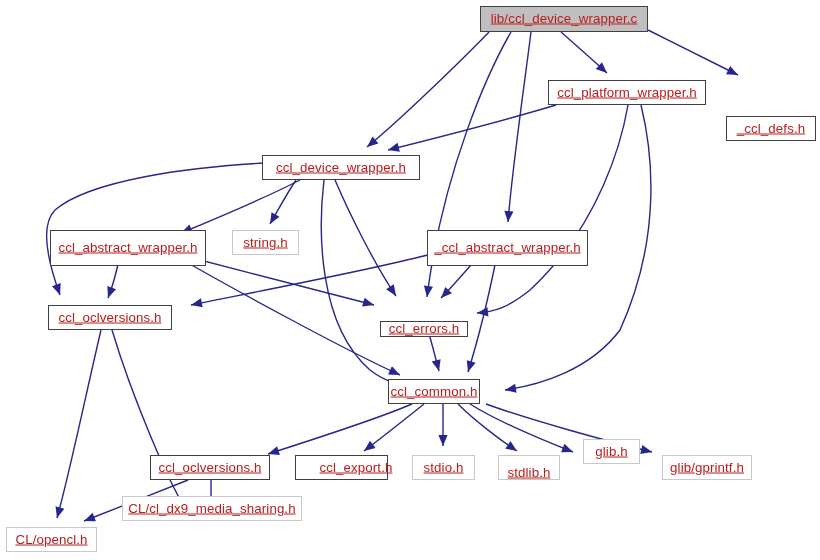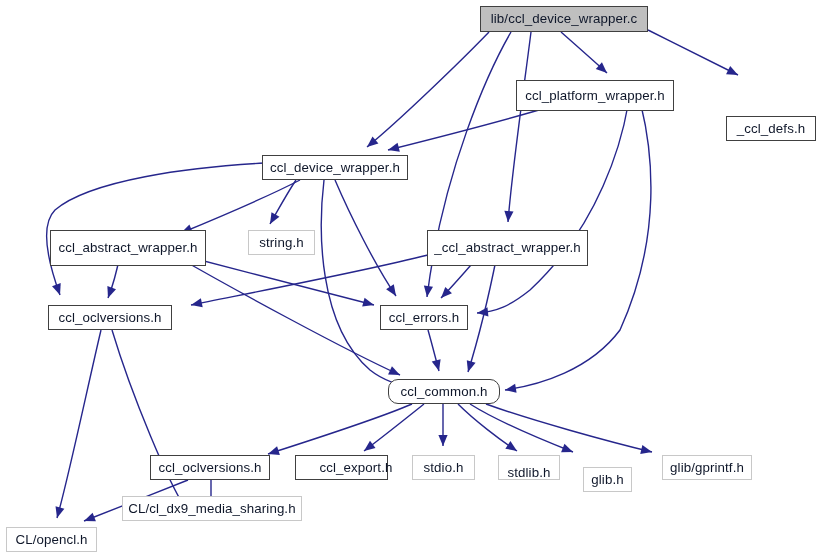--- a/index.html
+++ b/index.html
@@ -33,23 +33,24 @@
   }
   .node {
     position: absolute;
     box-sizing: border-box;
     display: flex;
     align-items: center;
     justify-content: center;
     white-space: nowrap;
     font-size: 13.3px;
     line-height: 1;
-    color: #0f172a;
+    color: #b91c1c;
     letter-spacing: 0.1px;
     background: #ffffff;
+    text-decoration: underline;
   }
   .node-internal {
     border: 1.6px solid #404040;
   }
   .node-external {
     border: 1.3px solid #c8c8c8;
   }
   .node-root {
     border: 1.6px solid #404040;
     background: #bfbfbf;
@@ -124,60 +125,60 @@
         <polygon points="573,452 561.0789054932026,452.21795816112694 564.4725700515988,443.66675702531654" fill="#26268c"></polygon>
         <polygon points="652,452 640.2257787893196,453.8782212015538 642.393822233599,444.9373270838652" fill="#26268c"></polygon>
         <polygon points="84,521 92.59717903158987,512.7387341951253 95.91884112244828,521.3181608049958" fill="#26268c"></polygon>
         <polygon points="211,518 206.4,507 215.6,507" fill="#26268c"></polygon>
       </g>
   </svg>
   <div id="nodes-layer">
       <div class="node node-root" style="left: 480px; top: 6px; width: 168px; height: 26px;">
         <span class="node-label">lib/ccl_device_wrapper.c</span>
       </div>
-      <div class="node node-internal" style="left: 516px; top: 80px; width: 158px; height: 31px;">
+      <div class="node node-internal" style="left: 548px; top: 80px; width: 158px; height: 25px;">
         <span class="node-label">ccl_platform_wrapper.h</span>
       </div>
       <div class="node node-internal" style="left: 726px; top: 80px; width: 90px; height: 25px; margin-top: 36px;">
         <span class="node-label">_ccl_defs.h</span>
       </div>
-      <div class="node node-internal" style="left: 262px; top: 155px; width: 146px; height: 25px;">
+      <div class="node node-internal" style="left: 262px; top: 155px; width: 158px; height: 25px;">
         <span class="node-label">ccl_device_wrapper.h</span>
       </div>
       <div class="node node-internal" style="left: 50px; top: 230px; width: 156px; height: 36px;">
         <span class="node-label">ccl_abstract_wrapper.h</span>
       </div>
-      <div class="node node-external" style="left: 232px; top: 230px; width: 67px; height: 25px; margin-left: 16px;">
+      <div class="node node-external" style="left: 232px; top: 230px; width: 67px; height: 25px;">
         <span class="node-label">string.h</span>
       </div>
       <div class="node node-internal" style="left: 427px; top: 230px; width: 161px; height: 36px;">
         <span class="node-label">_ccl_abstract_wrapper.h</span>
       </div>
       <div class="node node-internal" style="left: 48px; top: 305px; width: 124px; height: 25px;">
         <span class="node-label">ccl_oclversions.h</span>
       </div>
-      <div class="node node-internal" style="left: 380px; top: 305px; width: 88px; height: 25px; text-align: center;">
+      <div class="node node-internal" style="left: 380px; top: 321px; width: 88px; height: 16px; text-align: center;">
         <span class="node-label">ccl_errors.h</span>
       </div>
-      <div class="node node-internal" style="left: 388px; top: 379px; width: 112px; height: 25px; border-radius: 10px;">
+      <div class="node node-internal" style="left: 388px; top: 379px; width: 92px; height: 25px;">
         <span class="node-label">ccl_common.h</span>
       </div>
       <div class="node node-internal" style="left: 150px; top: 455px; width: 120px; height: 25px;">
         <span class="node-label">ccl_oclversions.h</span>
       </div>
       <div class="node node-internal" style="left: 295px; top: 455px; width: 93px; height: 25px; padding-left: 29px;">
         <span class="node-label">ccl_export.h</span>
       </div>
       <div class="node node-external" style="left: 412px; top: 455px; width: 63px; height: 25px;">
         <span class="node-label">stdio.h</span>
       </div>
       <div class="node node-external" style="left: 498px; top: 455px; width: 62px; height: 25px; align-items: flex-end;">
         <span class="node-label">stdlib.h</span>
       </div>
-      <div class="node node-external" style="left: 583px; top: 467px; width: 49px; height: 25px;">
+      <div class="node node-external" style="left: 583px; top: 439px; width: 57px; height: 25px;">
         <span class="node-label">glib.h</span>
       </div>
       <div class="node node-external" style="left: 662px; top: 455px; width: 90px; height: 25px;">
         <span class="node-label">glib/gprintf.h</span>
       </div>
       <div class="node node-external" style="left: 6px; top: 527px; width: 91px; height: 25px;">
         <span class="node-label">CL/opencl.h</span>
       </div>
       <div class="node node-external" style="left: 122px; top: 496px; width: 180px; height: 25px;">
         <span class="node-label">CL/cl_dx9_media_sharing.h</span>

